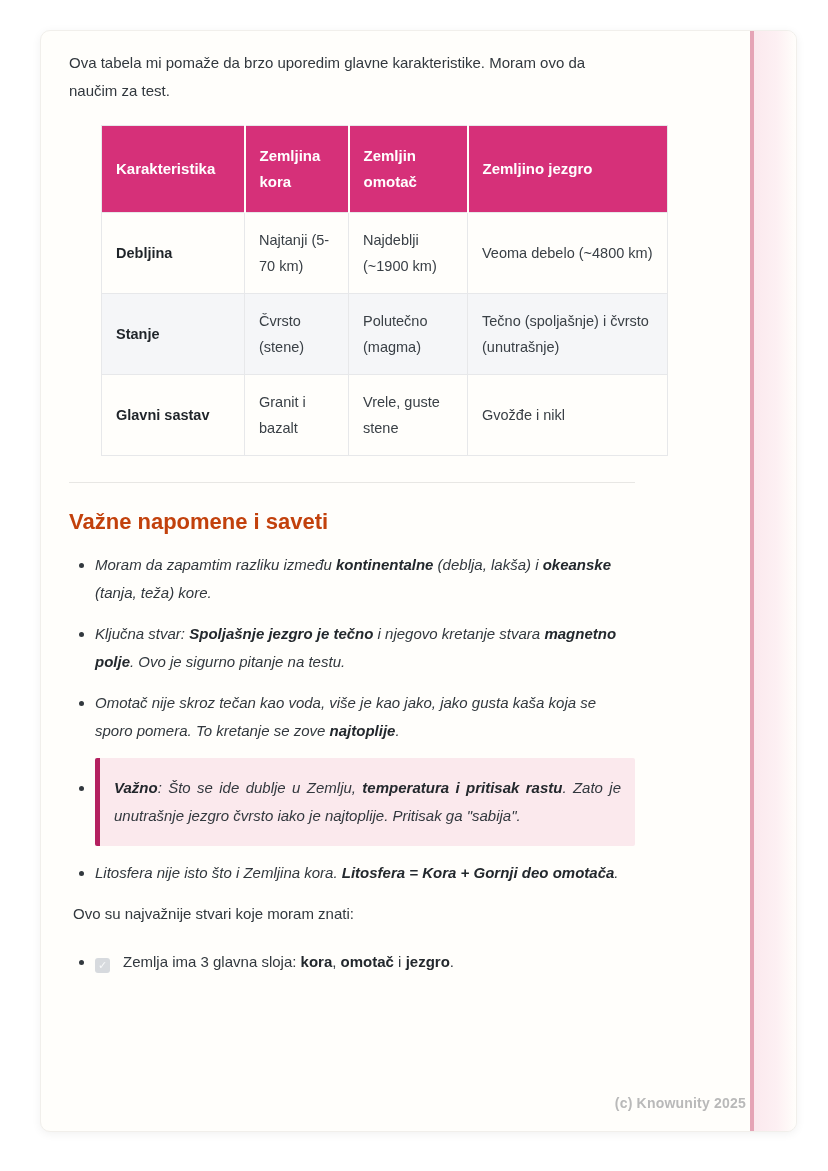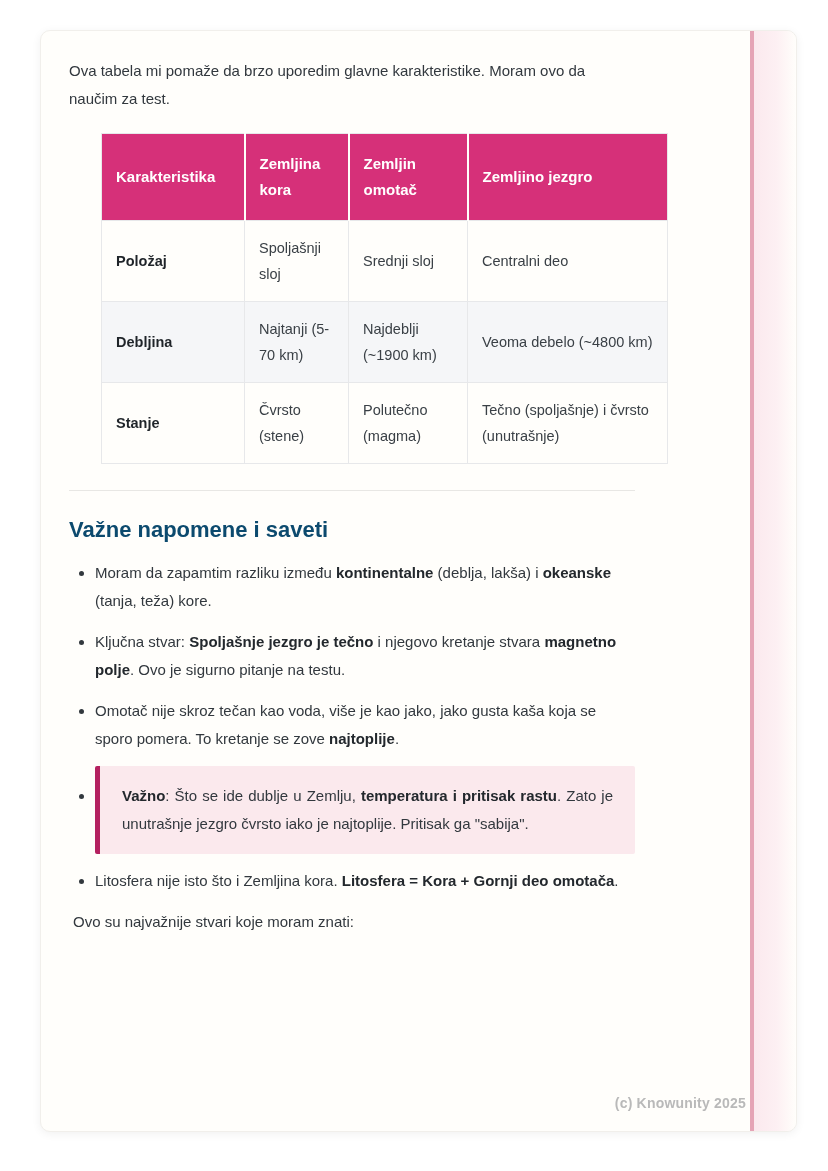--- a/index.html
+++ b/index.html
@@ -17,21 +17,21 @@
   }
   .ribbon{
     position:absolute;top:0;right:0;bottom:0;width:42px;z-index:1;
     border-left:4px solid #e5a4b6;
     background:linear-gradient(to right,#fbe9ee 0%,#fdf0f3 55%,#fffefb 100%);
   }
   .content{
     position:absolute;left:28px;top:12px;width:566px;z-index:2;
     color:#32383e;font-size:15px;line-height:28px;
   }
-  .intro{margin:14px 0 20px;}
+  .intro{margin:6px 0 20px;}
   b{font-weight:700;color:#23282d;}
 
   table.compare{
     width:100%;border-collapse:collapse;table-layout:fixed;
     border:1px solid #e7e8ea;
     margin-left:32px;
   }
   table.compare col.c1{width:143px;}
   table.compare col.c2{width:104px;}
   table.compare col.c3{width:119px;}
@@ -45,27 +45,27 @@
   table.compare td{
     border:1px solid #e7e8ea;padding:14px 14px;font-size:14.5px;
     line-height:26px;color:#3a4046;vertical-align:middle;height:50px;
   }
   table.compare td.rowlabel{font-weight:700;color:#1f2429;}
   table.compare tbody tr:nth-child(even){background:#f5f6f8;}
 
   hr.divider{border:none;border-top:1px solid #e8e7e4;margin:26px 0 0;}
 
   h2.section-title{
-    color:#0c4a6e;font-size:22px;line-height:26px;margin:26px 0 16px;font-weight:700;
+    color:#c2410c;font-size:22px;line-height:26px;margin:26px 0 16px;font-weight:700;
   }
-  ul.bullets{margin:0 0 4px;padding-left:26px;}
+  ul.bullets{margin:0 0 4px;padding-left:26px;font-style:italic;}
   ul.bullets li{margin-bottom:13px;}
   .callout{
     background:#fbe9ed;border-left:5px solid #b42160;border-radius:2px;
-    padding:16px 22px;text-align:justify;margin:8px 0 6px;
+    padding:16px 14px;text-align:justify;margin:8px 0 6px;
   }
   .lead{margin:4px 4px 20px;}
   ul.checklist{margin:0;padding-left:26px;}
   ul.checklist li{margin-bottom:12px;}
   .checkbox{
     display:inline-block;width:15px;height:15px;background:#d7dade;
     border-radius:3px;color:#f8f9fa;font-size:11px;line-height:15px;
     text-align:center;vertical-align:-2px;margin-right:13px;
   }
   .watermark{
@@ -93,36 +93,36 @@
       <thead>
         <tr>
           <th>Karakteristika</th>
           <th>Zemljina kora</th>
           <th>Zemljin omotač</th>
           <th>Zemljino jezgro</th>
         </tr>
       </thead>
       <tbody>
         <tr>
-          <td class="rowlabel">Položaj</td>
-          <td>Spoljašnji sloj</td>
-          <td>Srednji sloj</td>
-          <td>Centralni deo</td>
-        </tr>
-        <tr>
           <td class="rowlabel">Debljina</td>
           <td>Najtanji (5-70 km)</td>
           <td>Najdeblji (~1900 km)</td>
           <td>Veoma debelo (~4800 km)</td>
         </tr>
         <tr>
           <td class="rowlabel">Stanje</td>
           <td>Čvrsto (stene)</td>
           <td>Polutečno (magma)</td>
           <td>Tečno (spoljašnje) i čvrsto (unutrašnje)</td>
+        </tr>
+        <tr>
+          <td class="rowlabel">Glavni sastav</td>
+          <td>Granit i bazalt</td>
+          <td>Vrele, guste stene</td>
+          <td>Gvožđe i nikl</td>
         </tr>
       </tbody>
     </table>
 
     <hr class="divider">
 
     <h2 class="section-title">Važne napomene i saveti</h2>
 
     <ul class="bullets">
       <li><span>Moram da zapamtim razliku između </span><b>kontinentalne</b><span> (deblja, lakša) i </span><b>okeanske</b><span> (tanja, teža) kore.</span></li>
@@ -130,17 +130,22 @@
       <li><span>Omotač nije skroz tečan kao voda, više je kao jako, jako gusta kaša koja se sporo pomera. To kretanje se zove </span><b>najtoplije</b><span>.</span></li>
       <li>
         <div class="callout"><b>Važno</b><span>: Što se ide dublje u Zemlju, </span><b>temperatura i pritisak rastu</b><span>. Zato je unutrašnje jezgro čvrsto iako je najtoplije. Pritisak ga "sabija".</span></div>
       </li>
       <li><span>Litosfera nije isto što i Zemljina kora. </span><b>Litosfera = Kora + Gornji deo omotača</b><span>.</span></li>
     </ul>
 
 
     <p class="lead">Ovo su najvažnije stvari koje moram znati:</p>
 
+    <ul class="checklist">
+      <li>
+        <span class="checkbox">✓</span><span><span>Zemlja ima 3 glavna sloja: </span><b>kora</b><span>, </span><b>omotač</b><span> i </span><b>jezgro</b><span>.</span></span>
+      </li>
+    </ul>
 
   </div>
 
   <div class="watermark">(c) Knowunity 2025</div>
 </div>
 
 </body></html>

